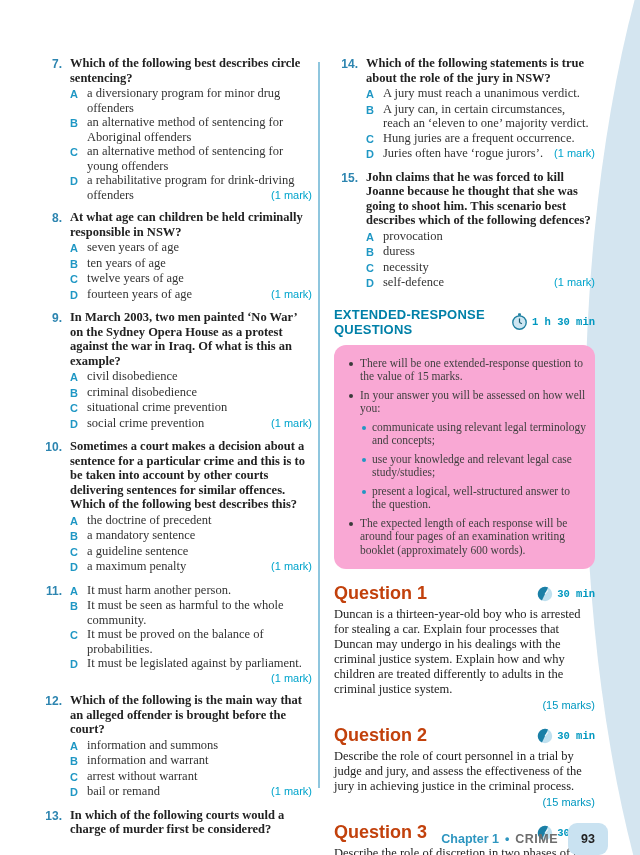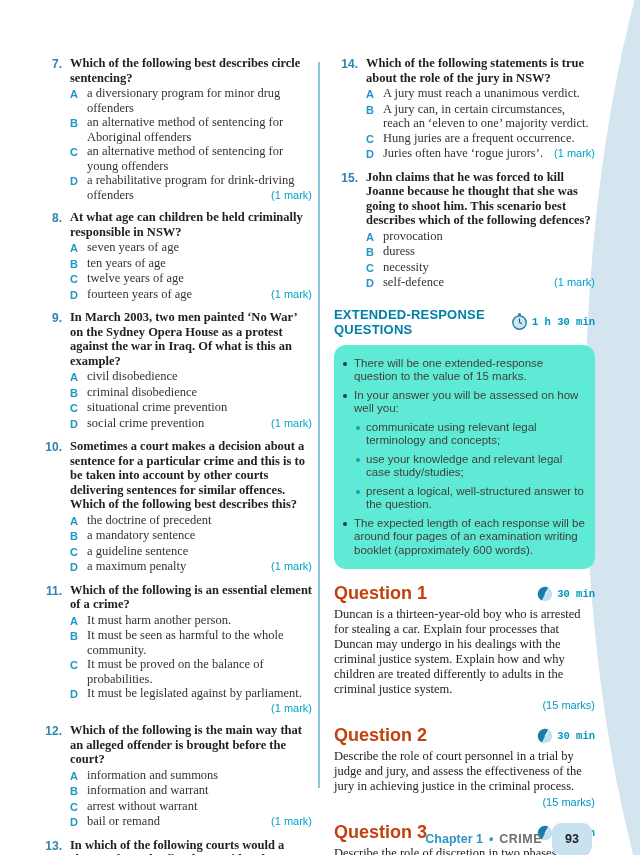--- a/index.html
+++ b/index.html
@@ -32,37 +32,37 @@
   .mark { float:right; font-family:"Liberation Sans", sans-serif; font-size:11px; color:#00a4cc; margin-left:6px; }
 
   
   .er-header { display:flex; justify-content:space-between; align-items:center; margin:16px 0 8px 0; }
   .er-title { font-family:"Liberation Sans", sans-serif; font-weight:bold; font-size:13px; color:#0080a8; letter-spacing:0.2px; }
   .timer {
     display:flex; align-items:center; gap:4px;
     font-family:Liberation Mono, monospace; font-weight:bold; font-size:10.5px; color:#0098c0; white-space:nowrap;justify-content:space-between;
   }
   .er-box {
-    background:#5eead4; border-radius:12px; padding:12px 9px 12px 6px;
-    font-family:Liberation Sans, sans-serif; font-size:11.5px; line-height:13.5px; color:#3f3f3f;
+    background:#f9a8d4; border-radius:12px; padding:12px 9px 12px 12px;
+    font-family:Liberation Serif, serif; font-size:11.5px; line-height:13.5px; color:#3f3f3f;
   }
   .b1 { display:flex; margin-bottom:5px; }
   .b2 { display:flex; margin:0 0 5px 16px; }
   .dot1 { flex:none; width:4px; height:4px; border-radius:50%; background:#3a3a3a; margin:5px 7px 0 3px; }
   .dot2 { flex:none; width:4px; height:4px; border-radius:50%; background:#2396c2; margin:5px 6px 0 0; }
 
   .eq { margin-top:14px; }
   .eq-head { display:flex; justify-content:space-between; align-items:center; margin-bottom:3px; }
   .eq-title { font-family:"Liberation Sans", sans-serif; font-weight:bold; font-size:18px; color:#c2410c; }
   .eq-text { font-size:12.5px; line-height:15px; color:#222222; }
   .eq-marks { text-align:right; font-family:"Liberation Sans", sans-serif; font-size:11px; color:#0098c0; margin-top:2px; }
 
   
   .footer {
-    position:absolute; top:823px; right:48px; z-index:2;
+    position:absolute; top:823px; right:32px; z-index:2;
     display:flex; align-items:center; gap:6px;
     font-family:"Liberation Sans", sans-serif; font-weight:bold; font-size:12.5px;
   }
   .f-ch { color:#2e96c0; }
   .f-dot { color:#2e96c0; }
   .f-sec { color:#6e6e6e; letter-spacing:0.5px; }
   .f-pill { background:#c9e2f1; border-radius:9px; padding:9px 13px; color:#222222; margin-left:4px; }
 </style>
 </head>
 <body>
@@ -160,21 +160,20 @@
       <div class="opt">
           <span class="lt">D</span>
           <span class="ot"><span>a maximum penalty</span><span class="mark">(1 mark)</span></span>
         </div>
     </div>
   </div>
 
   <div class="q">
     <span class="qnum">11.</span>
     <div class="qc">
-      <div class="qt">Which of the following is an essential element of a crime?</div>
       <div class="opt">
           <span class="lt">A</span>
           <span class="ot"><span>It must harm another person.</span></span>
         </div>
       <div class="opt">
           <span class="lt">B</span>
           <span class="ot"><span>It must be seen as harmful to the whole community.</span></span>
         </div>
       <div class="opt">
           <span class="lt">C</span>

